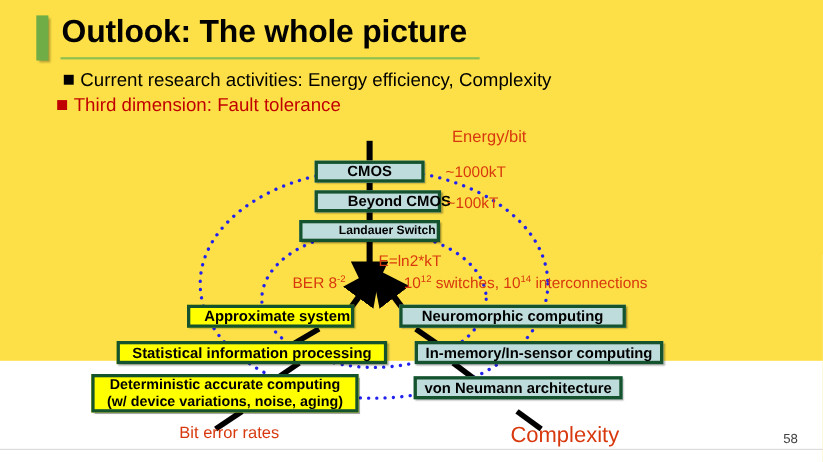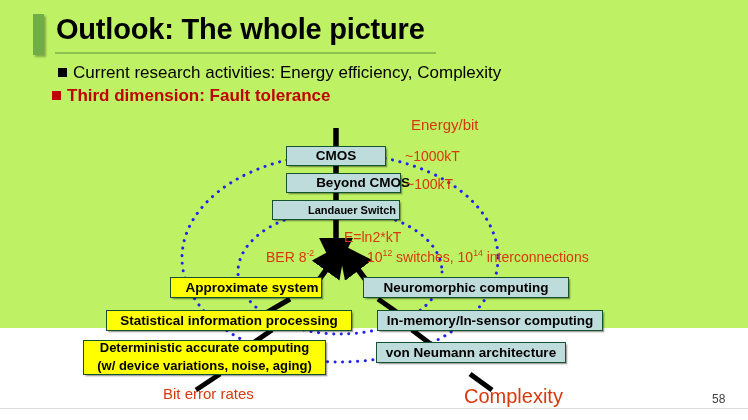--- a/index.html
+++ b/index.html
@@ -3,21 +3,21 @@
 <meta charset="utf-8">
 <style>
   html,body{margin:0;padding:0;}
   body{
     width:748px;height:420px;
     background:#ffffff;
     font-family:"Liberation Sans", sans-serif;
     overflow:hidden;
     position:relative;
   }
-  #slide{position:absolute;left:0;top:0;width:748px;height:328px;background:#bef264;}
+  #slide{position:absolute;left:0;top:0;width:748px;height:328px;background:#fde047;}
 
   
   .title-accent{
     position:absolute;left:33px;top:14px;width:11px;height:41px;
     background:#70ad47;
     box-shadow:2px 2px 2px rgba(0,0,0,.30);
   }
   .title-text{
     position:absolute;left:56px;top:13px;
     font-size:29px;font-weight:bold;color:#000;
@@ -29,28 +29,28 @@
   }
 
   
   .bullet-row{position:absolute;white-space:nowrap;}
   .bullet-mark{
     display:inline-block;width:9px;height:9px;margin-right:6px;
     vertical-align:1px;
   }
   .b1{left:58px;top:63px;font-size:17px;color:#000;}
   .b1 .bullet-mark{background:#000;}
-  .b2{left:52px;top:86px;font-size:17px;font-weight:bold;color:#c00000;}
+  .b2{left:52px;top:86px;font-size:17px;font-weight:normal;color:#c00000;}
   .b2 .bullet-mark{background:#c00000;}
 
   
   .box{
     position:absolute;
     box-sizing:border-box;
-    border:1px solid #14532d;
+    border:3px solid #14532d;
     font-weight:bold;
     color:#000;
     display:flex;align-items:center;justify-content:center;
     text-align:center;
     line-height:1.12;
     box-shadow:1.5px 1.5px 1.5px rgba(0,0,0,.35);
     white-space:nowrap;
   }
   .box.teal{background:#bfdcdc;}
   .box.yellow{background:#ffff00;}

